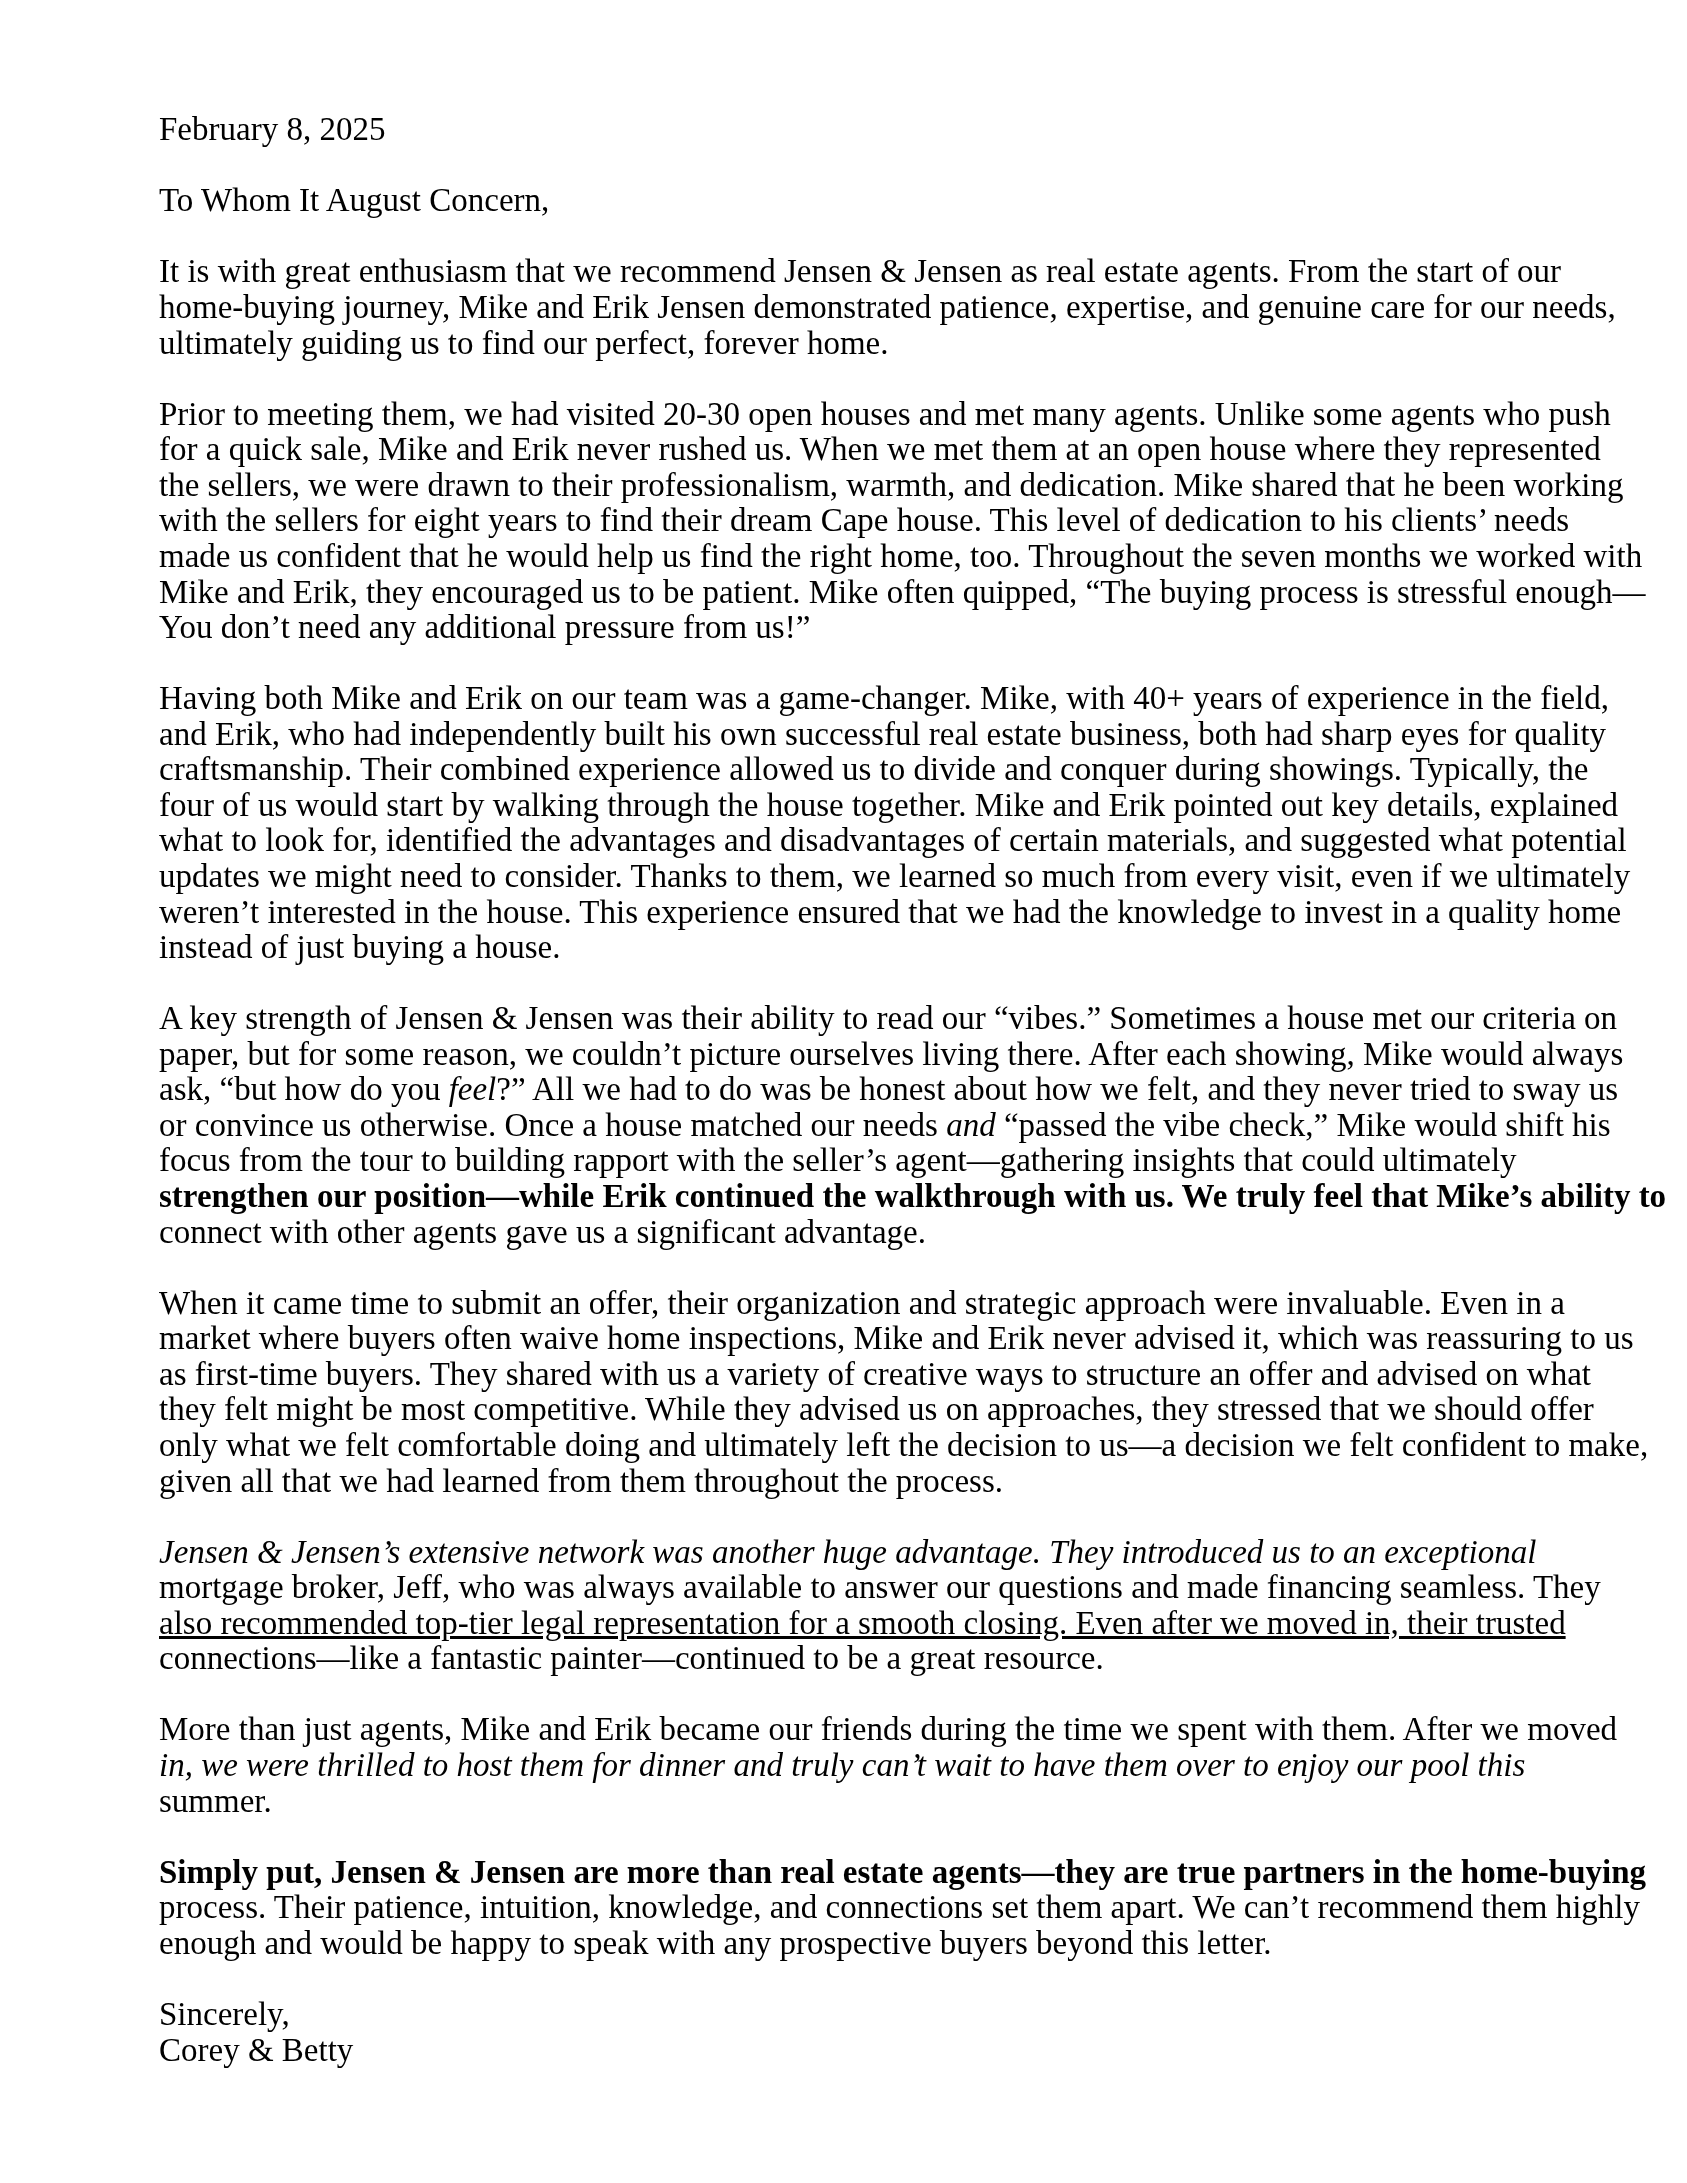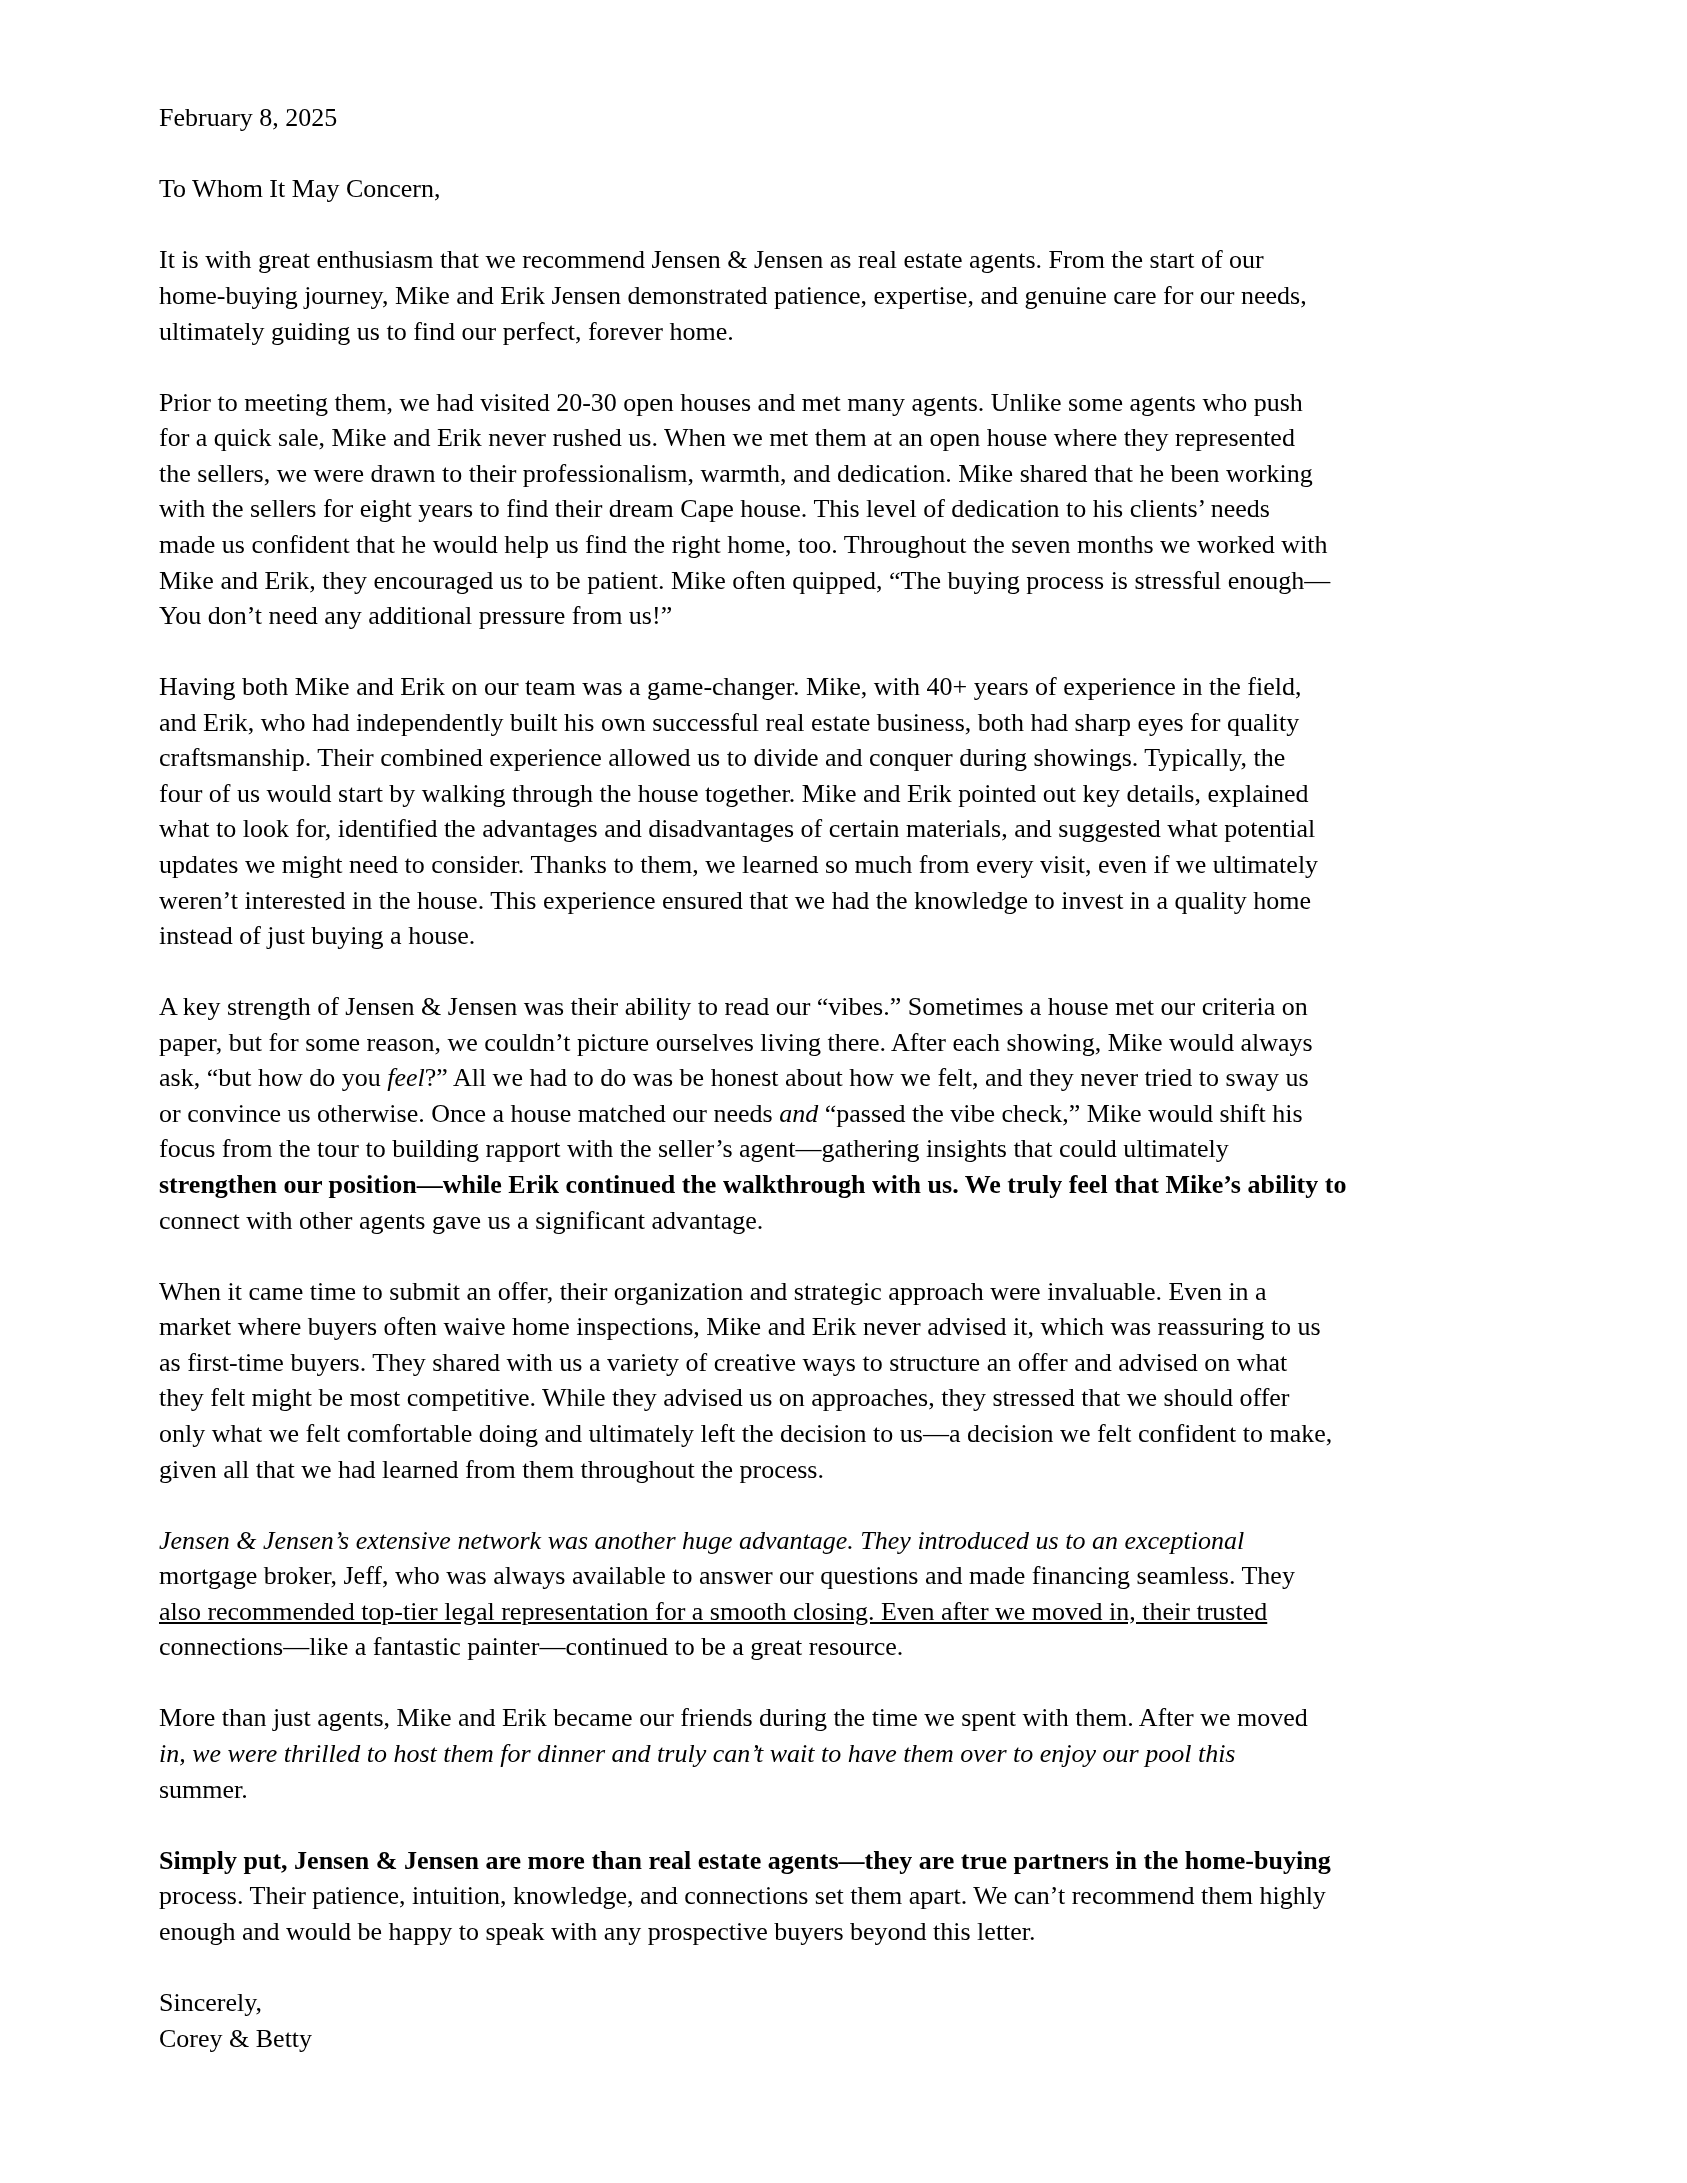--- a/index.html
+++ b/index.html
@@ -26,33 +26,34 @@
   #letter {
     position: absolute;
     left: 159px;
     top: 0;
     width: 1376px;
   }
   .line {
     position: absolute;
     left: 0;
     white-space: pre;
-    font-size: 26px;
+    font-size: 33px;
     line-height: 33px;
     height: 33px;
+    margin-top: 12px;
   }
   .seg-italic { font-style: italic; }
 </style>
 </head>
 <body>
 
 <div id="page">
   <div id="letter">
     <div class="line" style="top: 101px;">February 8, 2025</div>
-    <div class="line" style="top: 172px;">To Whom It May Concern,</div>
+    <div class="line" style="top: 172px;">To Whom It August Concern,</div>
     <div id="paragraphs">
         <div>
           <div class="line" style="top: 243px;"><span>It is with great enthusiasm that we recommend Jensen &amp; Jensen as real estate agents. From the start of our</span></div>
           <div class="line" style="top: 279px;"><span>home-buying journey, Mike and Erik Jensen demonstrated patience, expertise, and genuine care for our needs,</span></div>
           <div class="line" style="top: 315px;"><span>ultimately guiding us to find our perfect, forever home.</span></div>
         </div>
         <div>
           <div class="line" style="top: 386px;"><span>Prior to meeting them, we had visited 20-30 open houses and met many agents. Unlike some agents who push</span></div>
           <div class="line" style="top: 421px;"><span>for a quick sale, Mike and Erik never rushed us. When we met them at an open house where they represented</span></div>
           <div class="line" style="top: 457px;"><span>the sellers, we were drawn to their professionalism, warmth, and dedication. Mike shared that he been working</span></div>

